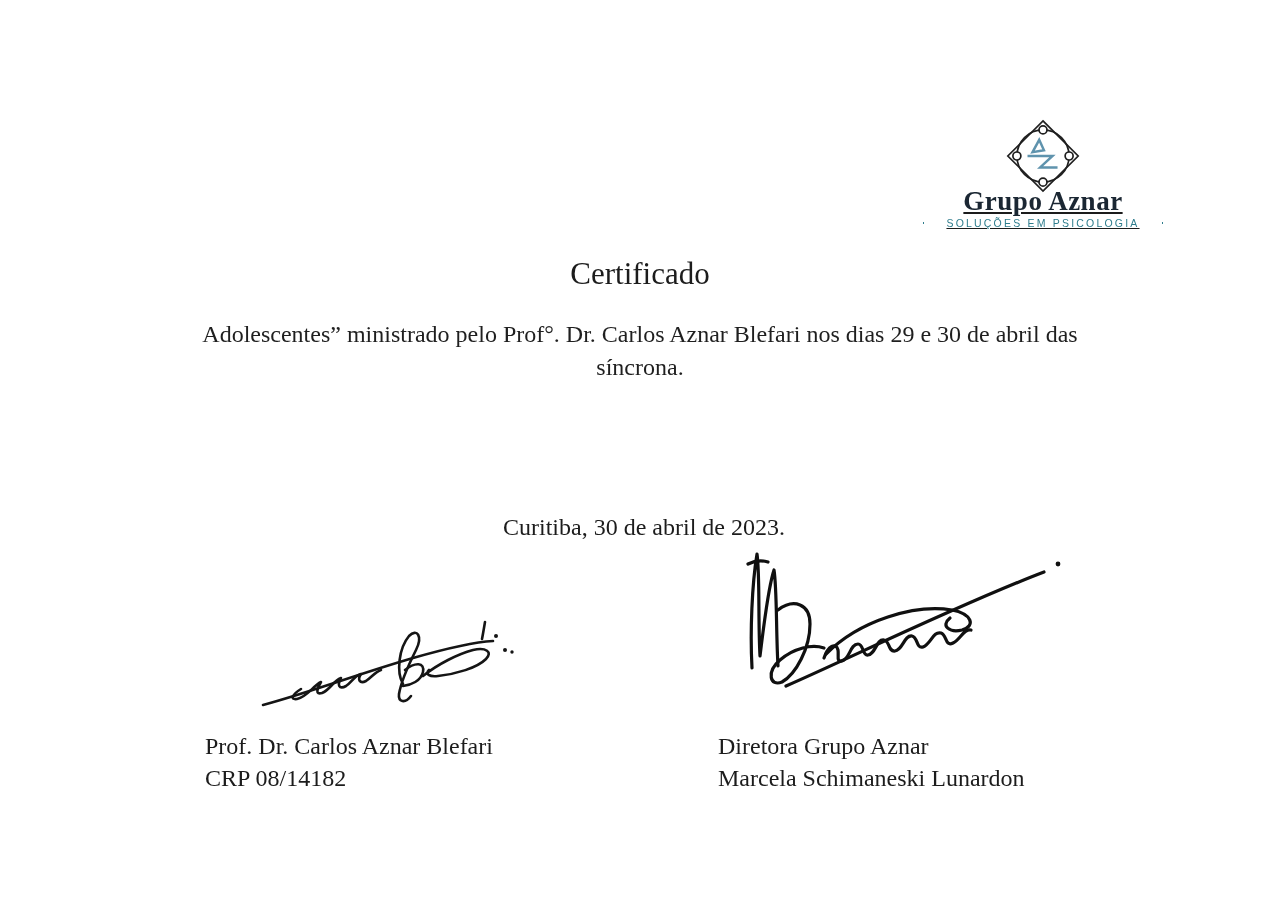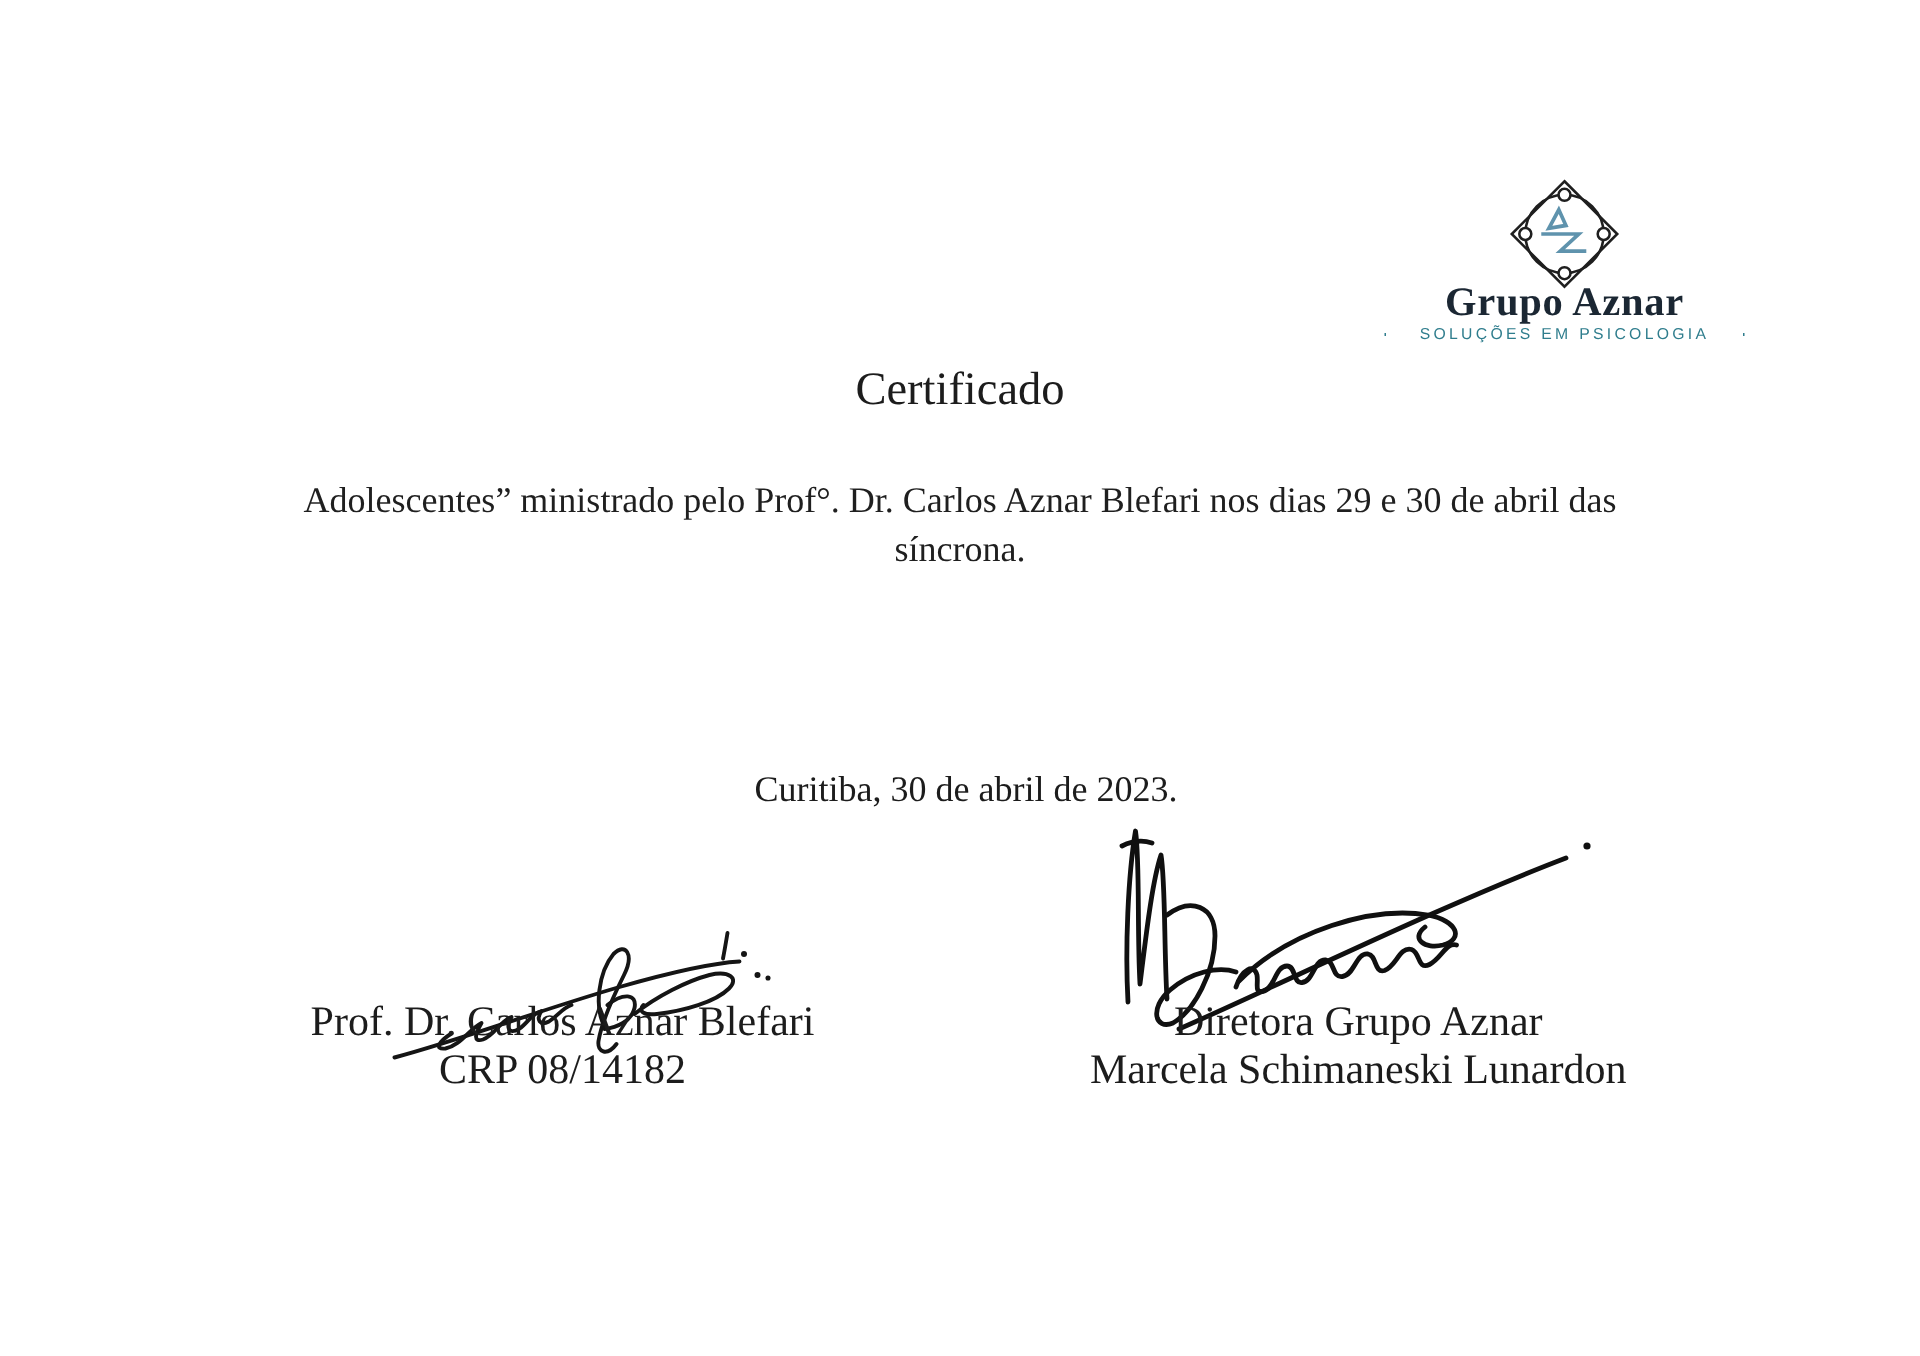--- a/index.html
+++ b/index.html
@@ -16,20 +16,21 @@
     color: #1c1c1c;
   }
 
   
   .logo-block {
     position: absolute;
     left: 923px;
     top: 118px;
     width: 240px;
     text-align: center;
+    text-decoration: underline;
   }
   .logo-mark {
     display: block;
     margin: 0 auto;
     width: 76px;
     height: 76px;
   }
   .logo-wordmark {
     margin-top: -8px;
     font-size: 27px;
@@ -55,21 +56,21 @@
     font-family: "Liberation Sans", sans-serif;
     font-size: 10.5px;
     letter-spacing: 2.2px;
     color: #2f7d8d;
     white-space: nowrap;
   }
 
   
   .cert-title {
     position: absolute;
-    top: 242px;
+    top: 257px;
     left: 0;
     width: 100%;
     text-align: center;
     font-size: 31px;
     line-height: 34px;
   }
   .cert-body {
     position: absolute;
     top: 318px;
     left: 60px;
@@ -94,23 +95,23 @@
 
   
   .sig-svg {
     position: absolute;
   }
   .sig-left  { left: 253px; top: 592px; }
   .sig-right { left: 700px; top: 540px; }
 
   .signatory {
     position: absolute;
-    top: 666px;
-    text-align: center;
-    font-size: 28px;
+    top: 730px;
+    text-align: left;
+    font-size: 24px;
     line-height: 32px;
   }
   .signatory-left  { left: 205px; width: 340px; }
   .signatory-right { left: 718px; width: 375px; }
 </style>
 </head>
 <body>
 
 <div class="logo-block">
   <svg class="logo-mark" viewBox="-40 -40 80 80" fill="none">

